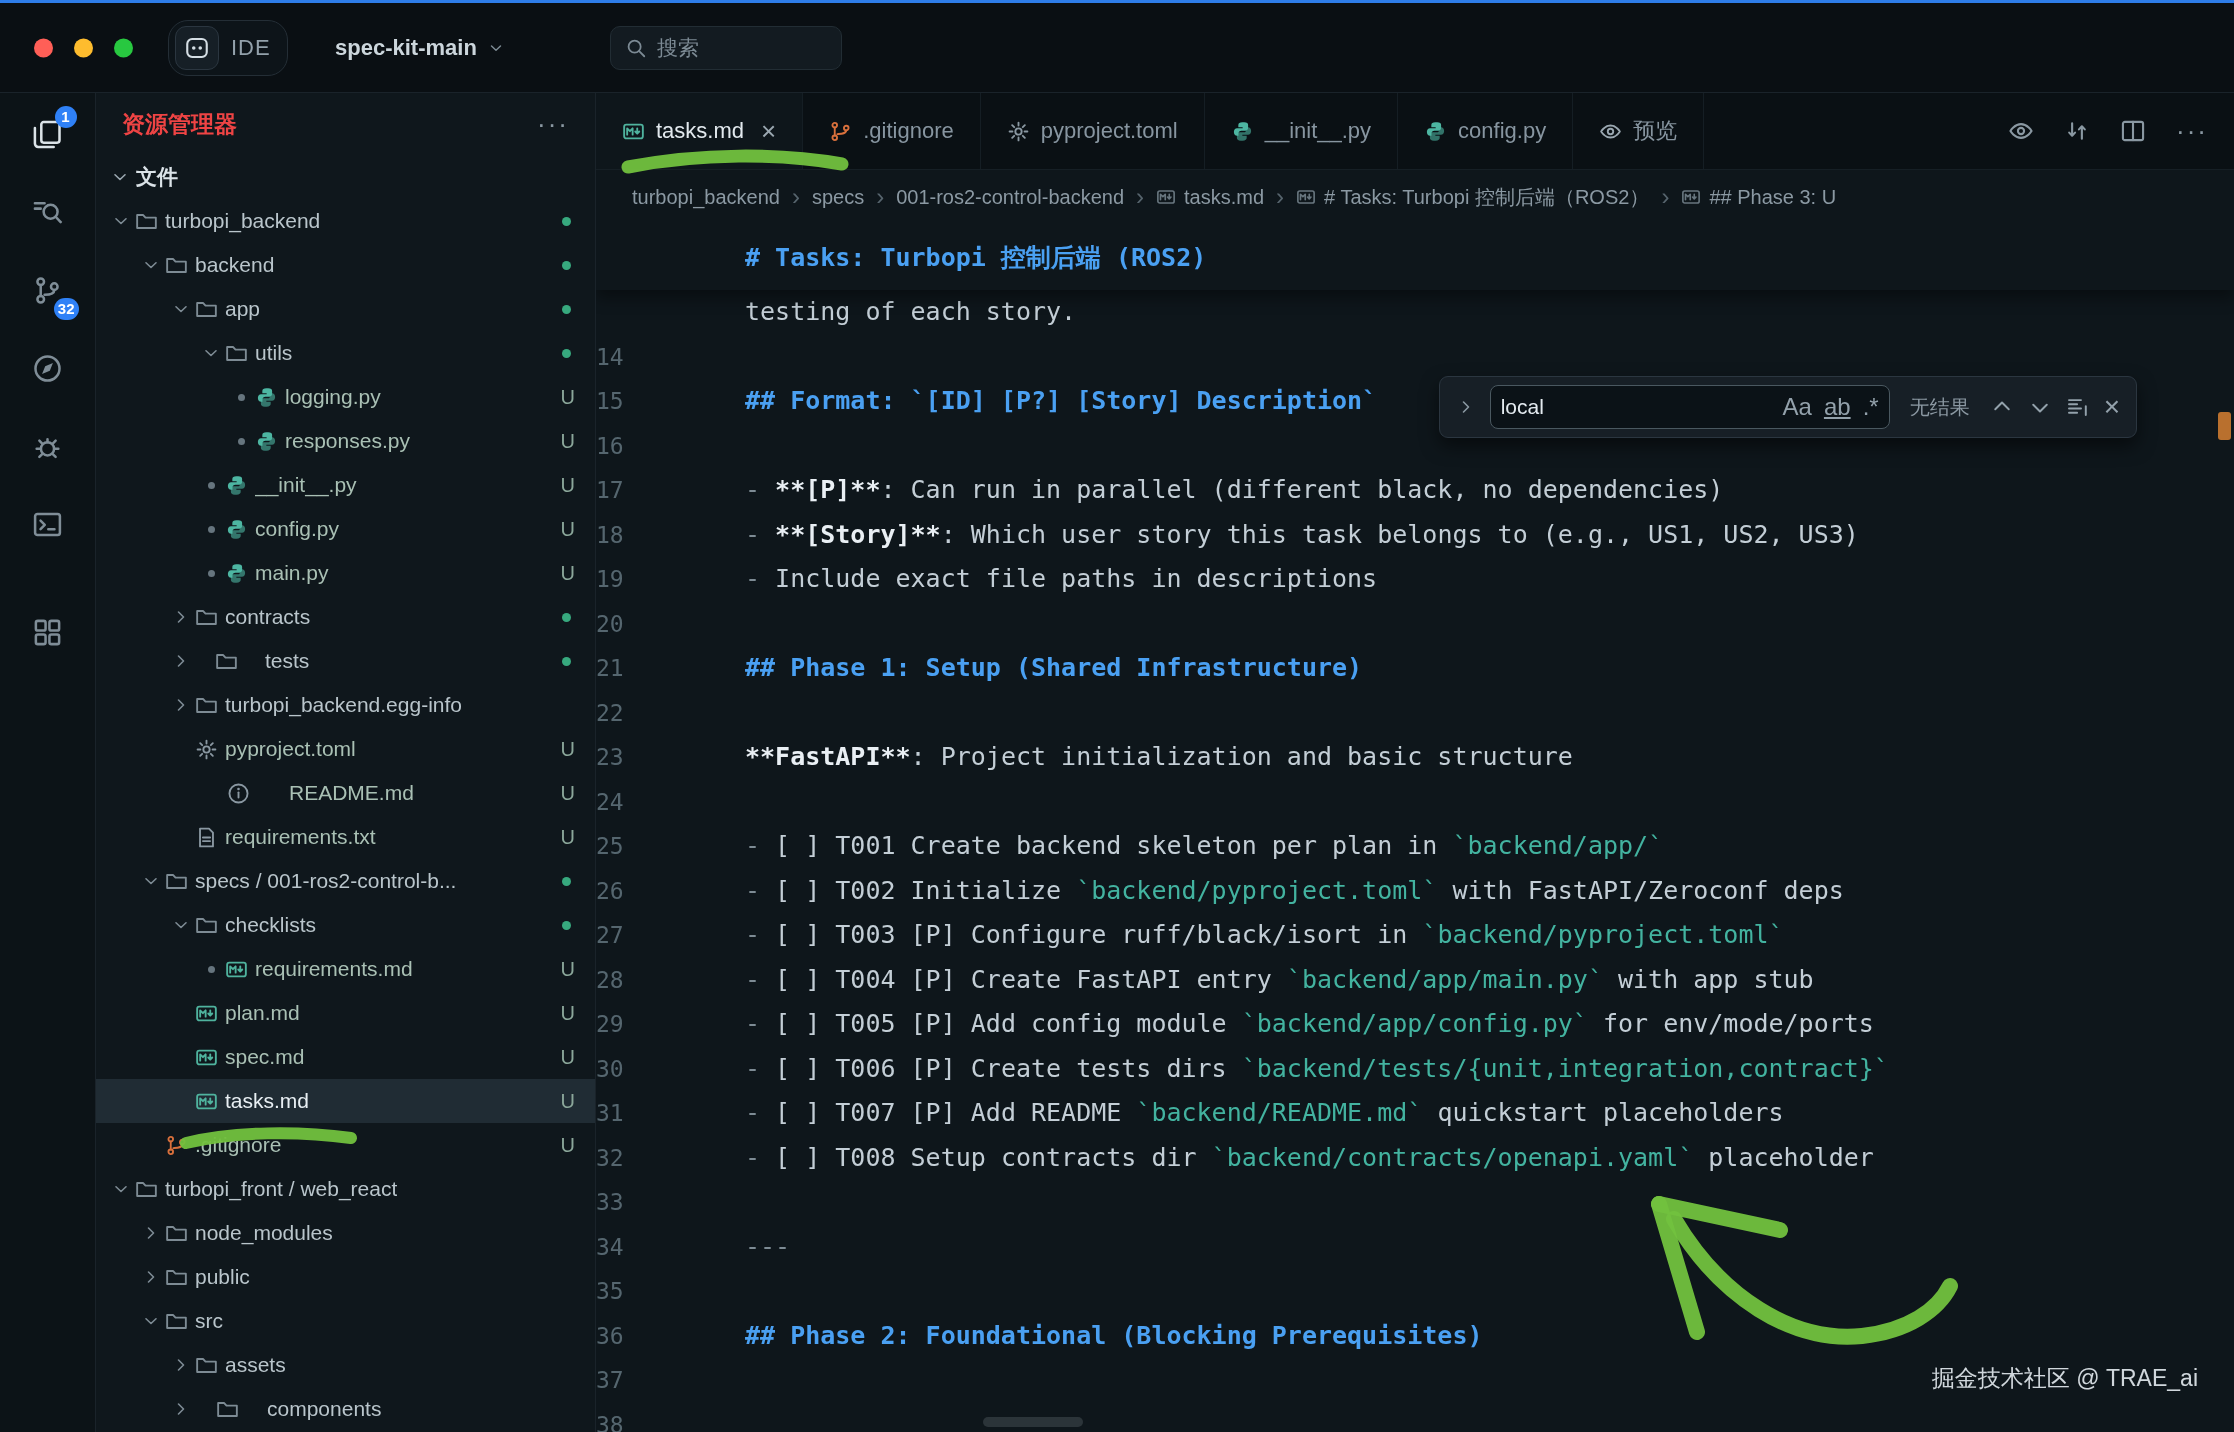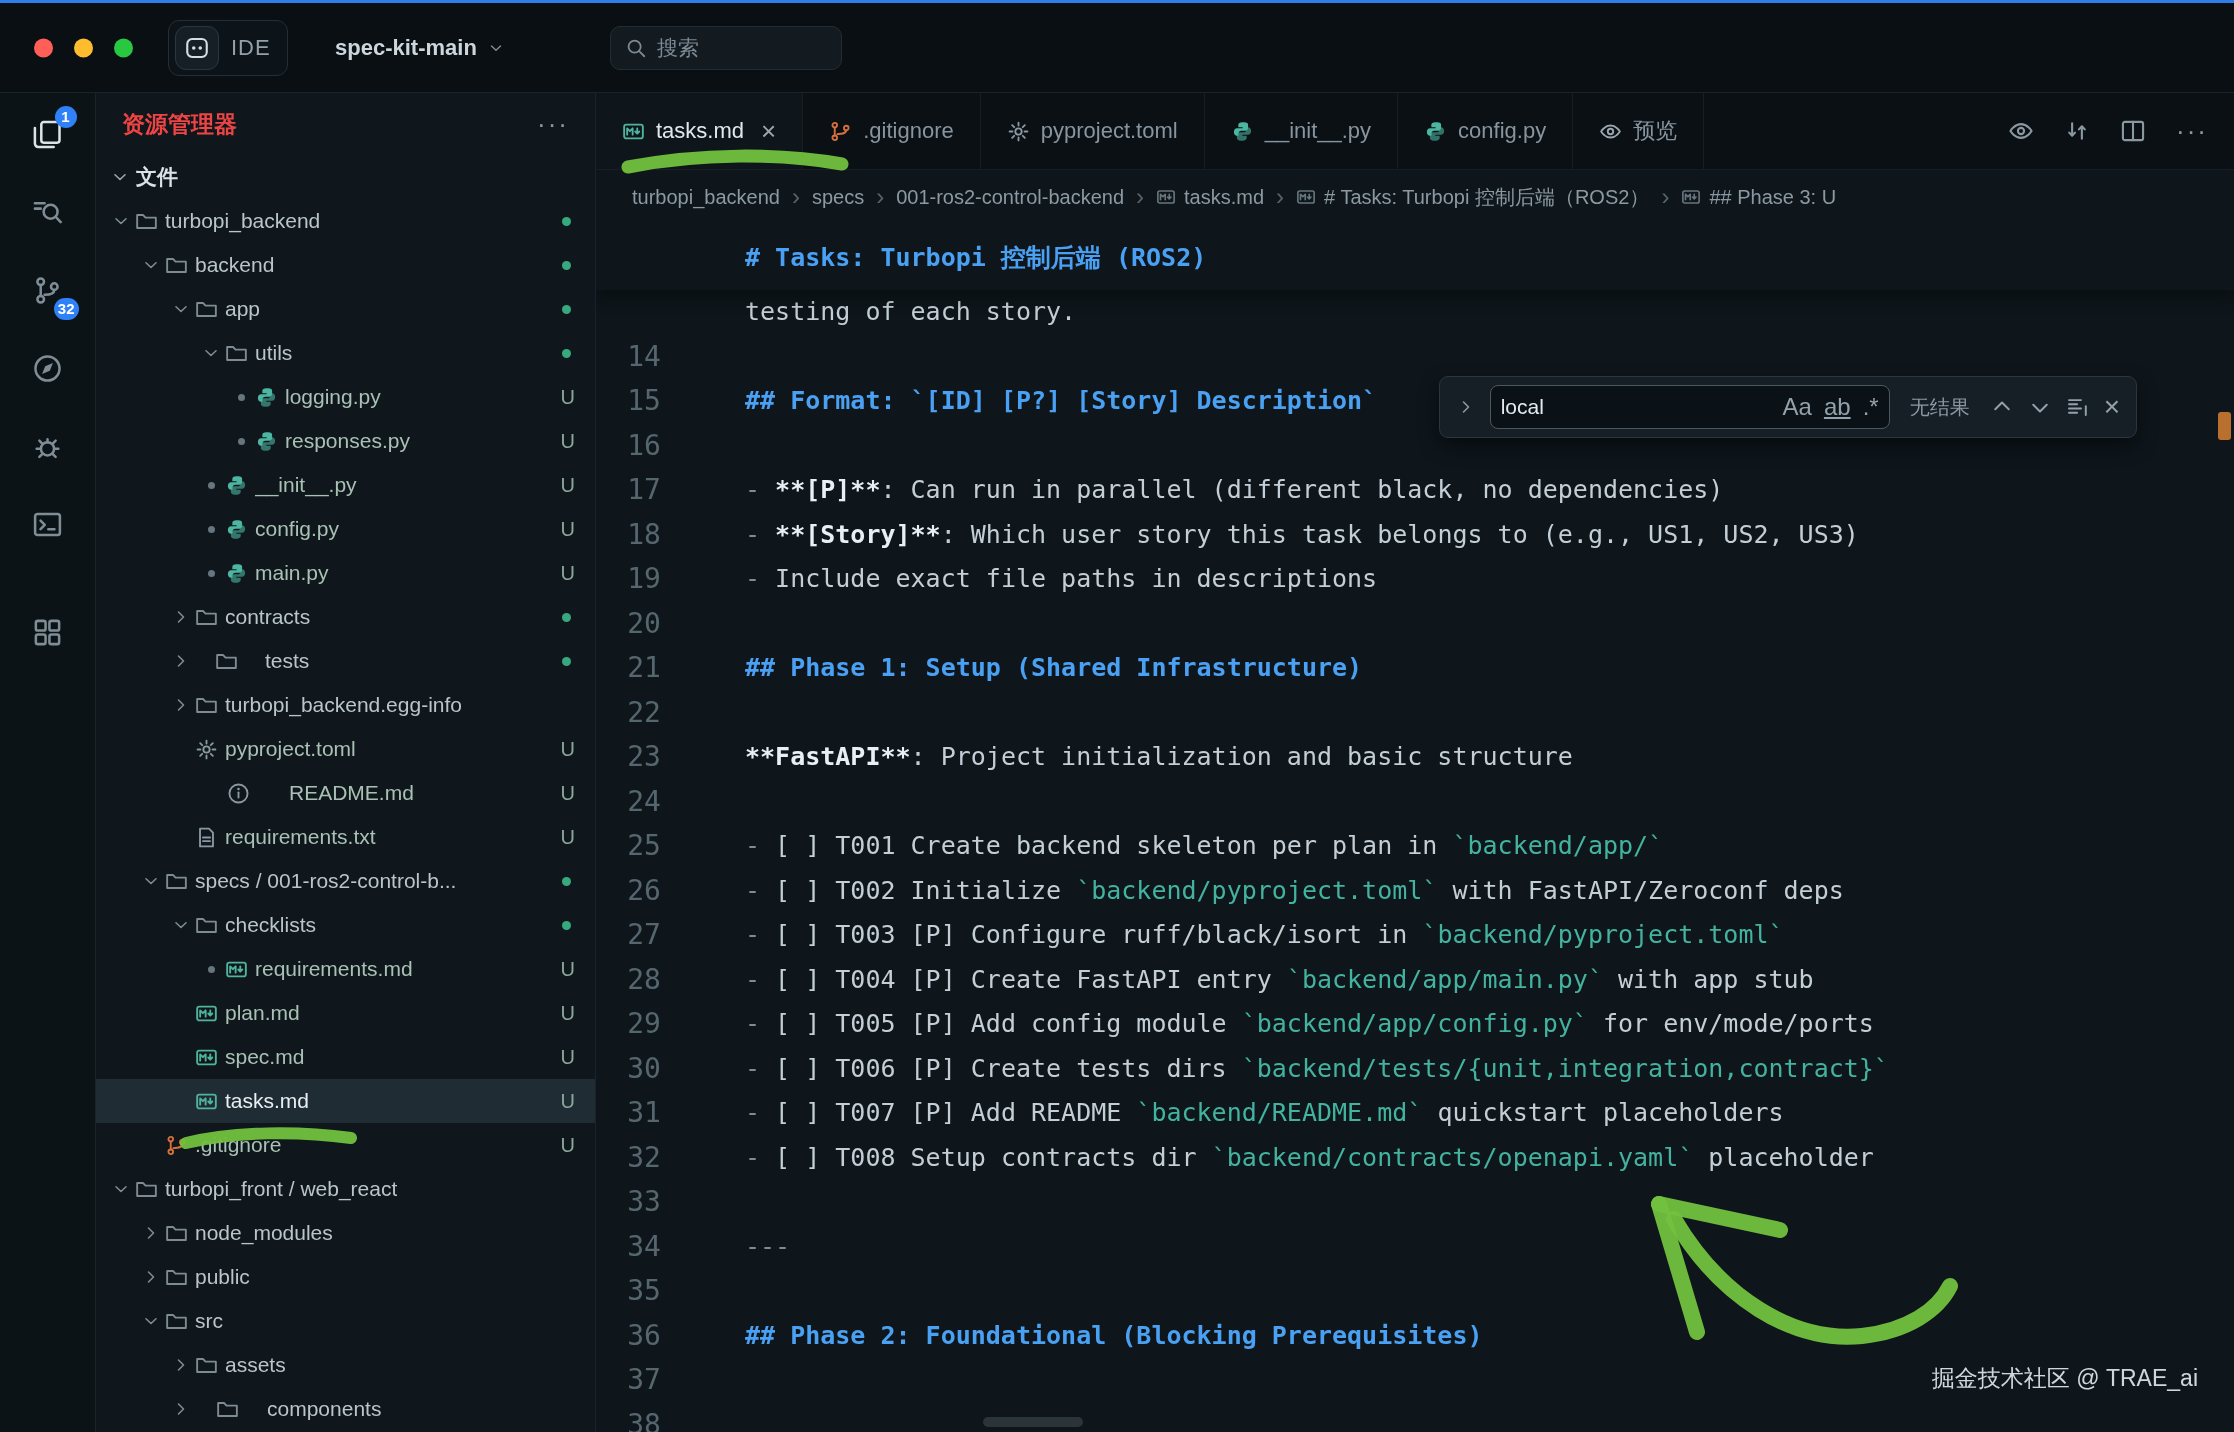--- a/index.html
+++ b/index.html
@@ -7,21 +7,21 @@
     font-family:"Liberation Sans",sans-serif;color:#c3ced6;}
   .window{position:relative;width:2234px;height:1432px;display:grid;
     grid-template-rows:90px 1fr;grid-template-columns:96px 500px 1fr;
     border-top:3px solid #2e7de9;background:#0c1216;}
   
   .titlebar{grid-column:1/4;position:relative;background:#0a0f13;border-bottom:1px solid #1a232a;}
   .traffic{position:absolute;left:34px;top:50%;transform:translateY(-50%);display:flex;gap:21px;}
   .tl{width:19px;height:19px;border-radius:50%;display:inline-block;}
   .tl.red{background:var(--traffic_red)} .tl.yellow{background:var(--traffic_yellow)} .tl.green{background:var(--traffic_green)}
   .logo-group{position:absolute;left:168px;top:50%;transform:translateY(-50%);display:flex;align-items:center;
-    gap:12px;padding:5px 16px 5px 6px;border:1px solid #242e36;border-radius:11px;background:#0d1419;}
+    gap:12px;padding:5px 16px 5px 6px;border:1px solid #242e36;border-radius:20px;background:#0d1419;}
   .logo-tile{width:44px;height:44px;border-radius:11px;background:#161f26;border:1px solid #2b3640;
     display:flex;align-items:center;justify-content:center;color:#d4dde3;}
   .logo-tile svg{width:26px;height:26px}
   .logo-text{font-size:22px;color:#93a1ab;letter-spacing:1px;}
   .project-select{position:absolute;left:335px;top:50%;transform:translateY(-50%);display:flex;align-items:center;gap:10px;
     font-size:22px;color:#ccd6dc;font-weight:600;cursor:default;}
   .project-select .icon{color:#7d8b94}.project-select svg{width:18px;height:18px}
   .gsearch{position:absolute;left:610px;top:50%;transform:translateY(-50%);width:232px;height:44px;border-radius:10px;
     background:#131b21;border:1px solid #222d34;display:flex;align-items:center;gap:10px;padding:0 14px;color:#7c8a94;}
   .gsearch svg{width:22px;height:22px}
@@ -74,21 +74,21 @@
   .tab-actions .more{font-size:26px;letter-spacing:2px;}
   .breadcrumb{height:54px;display:flex;align-items:center;gap:12px;padding-left:36px;font-size:20px;color:#8b99a3;white-space:nowrap;overflow:hidden;}
   .bitem{display:inline-flex;align-items:center;gap:8px;}
   .bitem .icon{color:#68767f}.bitem .icon svg{width:20px;height:20px}
   .bsep{color:#56646d;font-size:24px;}
   .content{position:relative;flex:1;overflow:hidden;background:#0e161b;}
   .sticky{height:66px;display:flex;align-items:center;background:#0e161b;box-shadow:0 8px 14px rgba(0,0,0,.38);position:relative;z-index:5;}
   .sticky .seg-head{margin-left:149px;}
   .lines{position:relative;z-index:1;}
   .eline{height:44.5px;line-height:44.5px;display:flex;white-space:pre;font-family:"DejaVu Sans Mono",monospace;font-size:25px;}
-  .lnum{width:104px;flex:0 0 104px;text-align:center;padding-right:8px;color:#55666f;font-size:28px;}
+  .lnum{width:104px;flex:0 0 104px;text-align:left;padding-right:8px;color:#55666f;font-size:23px;}
   .ltext{margin-left:45px;}
   .seg-plain{color:#c3ced6}
   .seg-bold{color:#e9eff4;font-weight:700}
   .seg-head{color:var(--heading_blue);font-weight:700;font-family:"DejaVu Sans Mono",monospace;font-size:25px;}
   .seg-code{color:var(--code_teal)}
   .seg-dash{color:#7d8b94}
   
   .findwidget{position:absolute;top:152px;right:97px;height:62px;display:flex;align-items:center;gap:14px;padding:0 16px;
     background:#171f26;border:1px solid #2b3640;border-radius:9px;box-shadow:0 8px 18px rgba(0,0,0,.5);z-index:20;}
   .fw-toggle{color:#8a98a2;display:flex}.fw-toggle svg{width:20px;height:20px}

